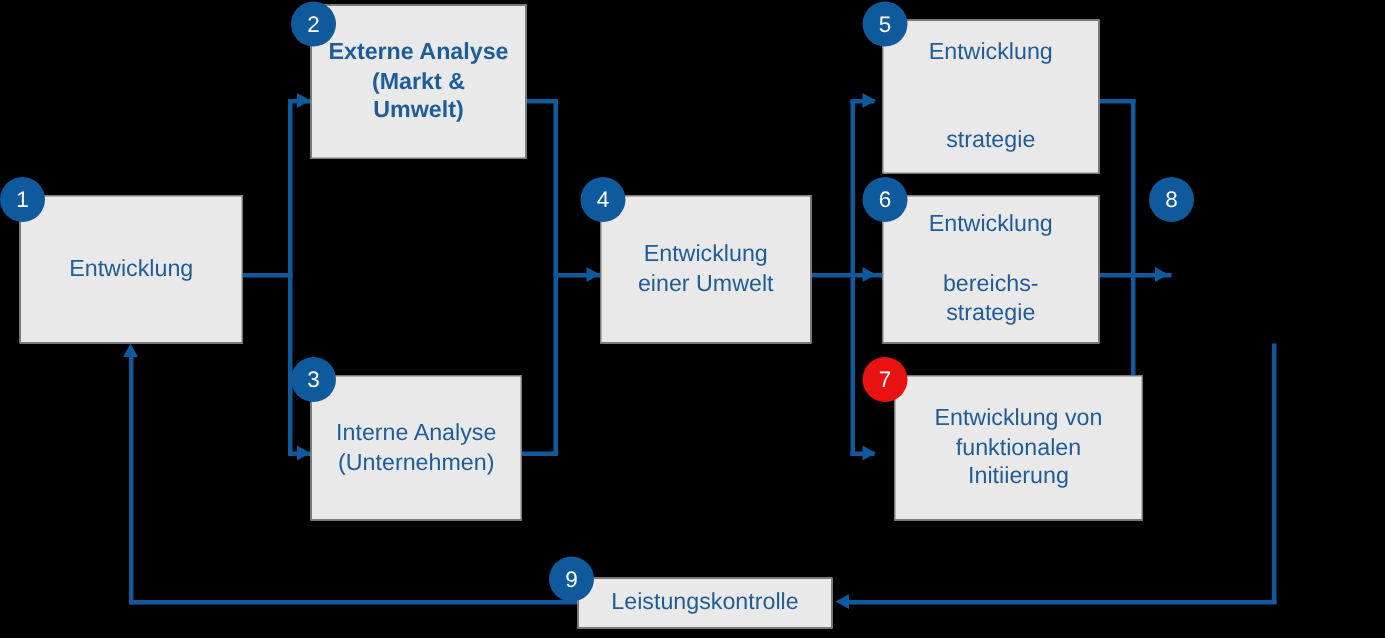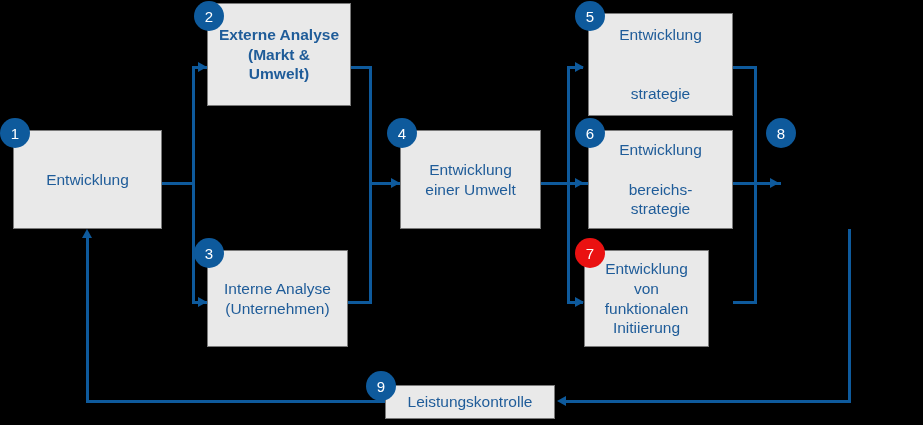--- a/index.html
+++ b/index.html
@@ -114,21 +114,21 @@
       <span>Entwicklung</span><br>
       <br>
       <span>bereichs-</span><br>
       <span>strategie</span>
     </span>
   </div>
   <div class="badge" style="left:575px;top:118px;">
     <span>6</span>
   </div>
 
-  <div class="box" style="left:584px;top:250px;width:125px;height:97px;">
+  <div class="box" style="left:596px;top:250px;width:166px;height:97px;">
     <span>
       <span>Entwicklung von</span><br>
       <span>funktionalen</span><br>
       <span>Initiierung</span>
     </span>
   </div>
   <div class="badge red" style="left:575px;top:238px;">
     <span>7</span>
   </div>
 

